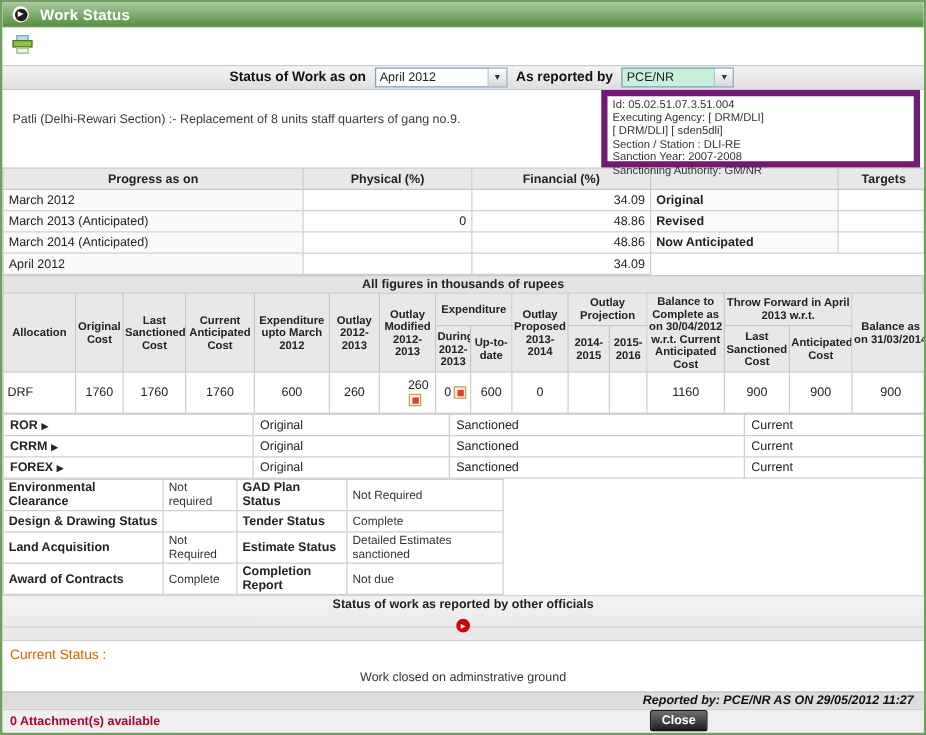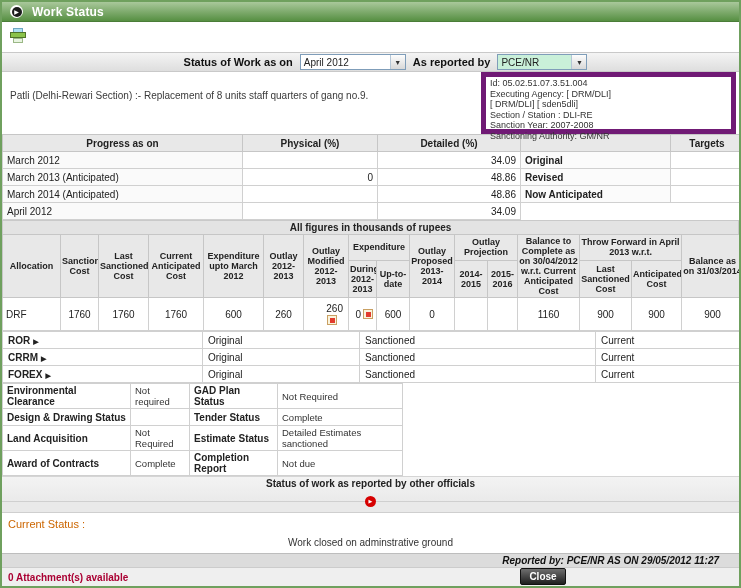--- a/index.html
+++ b/index.html
@@ -75,21 +75,21 @@
   .officials-text { font-weight:bold; font-size:10px; }
   .red-circle { display:inline-flex; align-items:center; justify-content:center; width:11px; height:11px; border-radius:50%; background:#d60000; color:#fff; font-size:5px; cursor:pointer; margin-top:0px; }
 
   .gray-strip { height:12px; background:#e9e9e9; border-top:1px solid #cfcfcf; border-bottom:1px solid #cfcfcf; }
 
   
   .current-status { height:40px; background:#fff; position:relative; }
   .cs-label { color:#cc6600; font-weight:normal; font-size:11px; padding:5px 0 0 6px; }
   .cs-text { text-align:center; font-size:10px; color:#333; margin-top:7px; }
 
-  .reported-bar { height:14px; background:#dcdcdc; border-top:1px solid #bdbdbd; text-align:right; font-size:10px; font-style:italic; font-weight:bold; padding-right:20px; line-height:13px; color:#111; }
+  .reported-bar { height:14px; background:#dcdcdc; border-top:1px solid #bdbdbd; text-align:right; font-size:10px; font-style:italic; font-weight:bold; padding-right:8px; line-height:13px; color:#111; }
 
   
   .footer { height:22px; background:#efefef; border-top:1px solid #cccccc; position:relative; }
   .attach { position:absolute; left:6px; top:4px; font-size:10px; font-weight:bold; color:#aa0033; }
   .close-btn { position:absolute; left:518px; top:0; width:46px; height:17px; background:linear-gradient(#6e6e6e,#1e1e1e); color:#fff; font-weight:bold; font-size:10px; border:1px solid #111; border-radius:2px; font-family:"Liberation Sans",sans-serif; cursor:pointer; }
 </style>
 </head>
 <body>
 
 <div class="page">
@@ -139,21 +139,21 @@
         <col style="width:240px">
         <col style="width:135px">
         <col style="width:143px">
         <col style="width:150px">
         <col style="width:73px">
       </colgroup>
     <tbody>
         <tr>
       <th>Progress as on</th>
       <th>Physical (%)</th>
-      <th>Detailed (%)</th>
+      <th>Financial (%)</th>
       <th></th>
       <th>Targets</th>
     </tr>
     <tr>
       <td class="lab">March 2012</td>
       <td class="num"></td>
       <td class="num">34.09</td>
       <td class="tlab">Original</td>
       <td class="num"></td>
     </tr>
@@ -198,21 +198,21 @@
         <col style="width:33px">
         <col style="width:30px">
         <col style="width:62px">
         <col style="width:52px">
         <col style="width:50px">
         <col style="width:62px">
     </colgroup>
     <tbody>
         <tr>
       <th rowspan="2">Allocation</th>
-      <th rowspan="2">Sanction Cost</th>
+      <th rowspan="2">Original Cost</th>
       <th rowspan="2">Last Sanctioned Cost</th>
       <th rowspan="2">Current Anticipated Cost</th>
       <th rowspan="2">Expenditure upto March 2012</th>
       <th rowspan="2">Outlay 2012-2013</th>
       <th rowspan="2">Outlay Modified 2012-2013</th>
       <th colspan="2">Expenditure</th>
       <th rowspan="2">Outlay Proposed 2013-2014</th>
       <th colspan="2">Outlay Projection</th>
       <th rowspan="2">Balance to Complete as on 30/04/2012 w.r.t. Current Anticipated Cost</th>
       <th colspan="2">Throw Forward in April 2013 w.r.t.</th>

